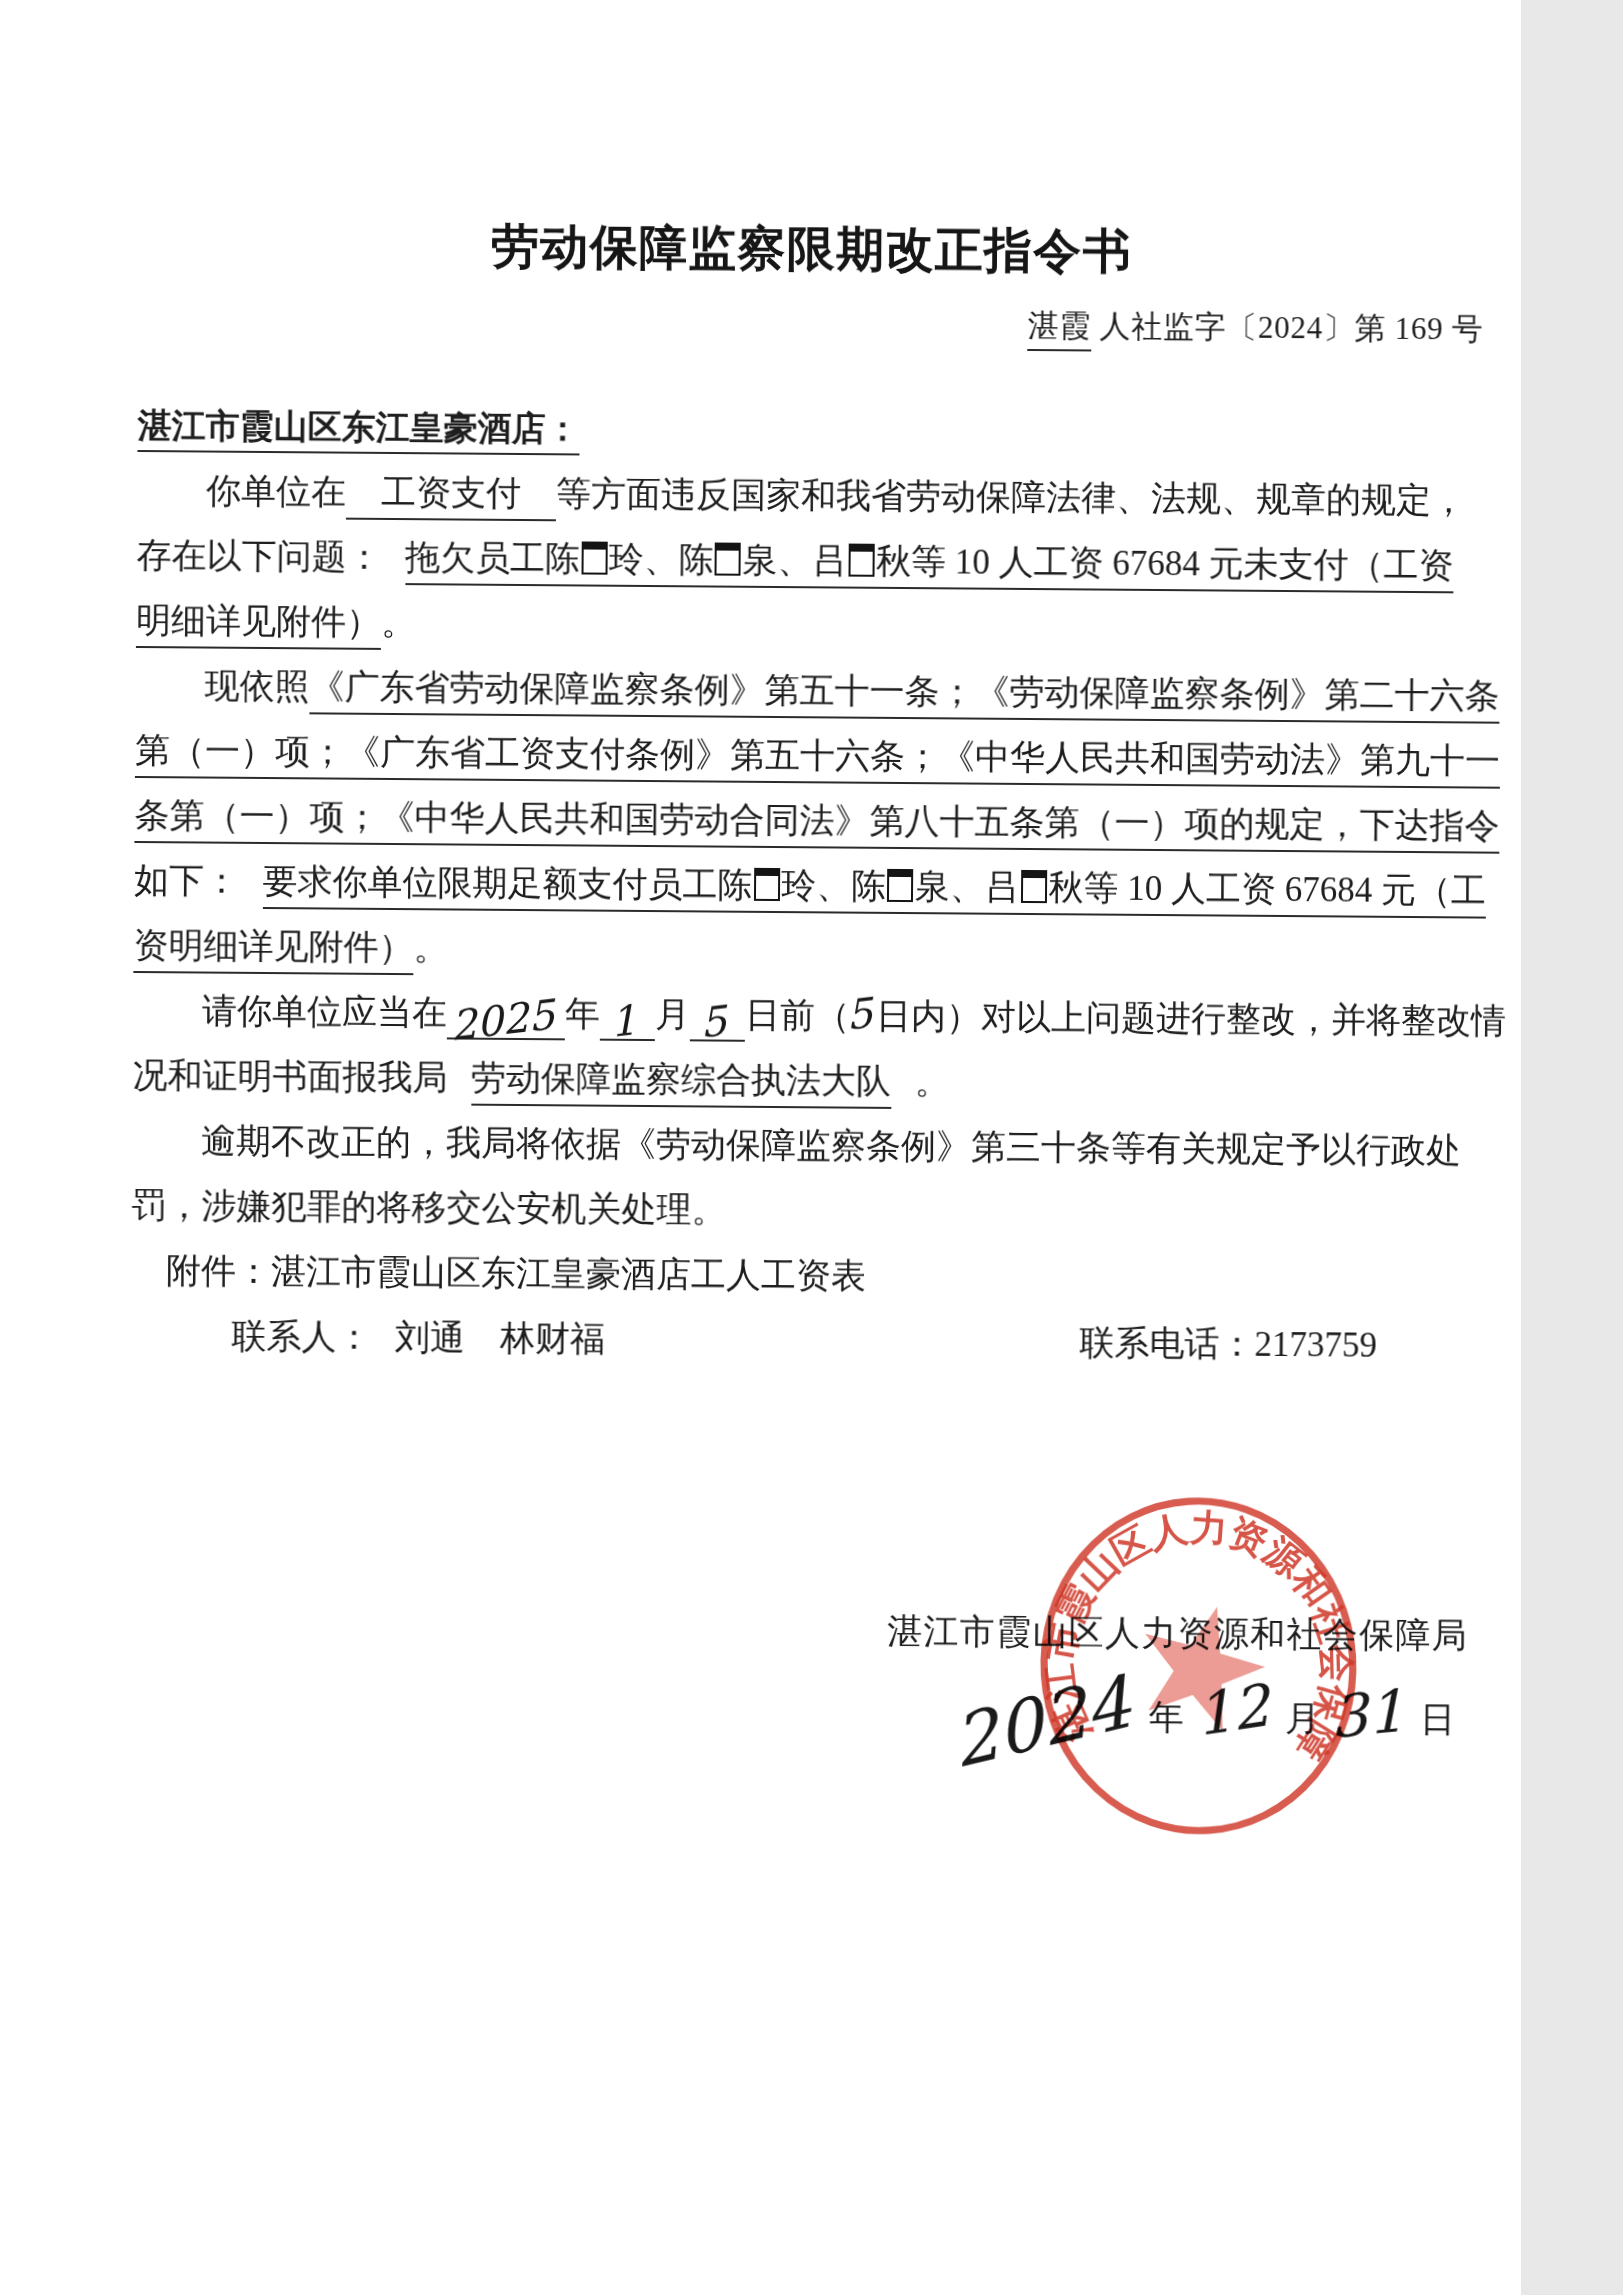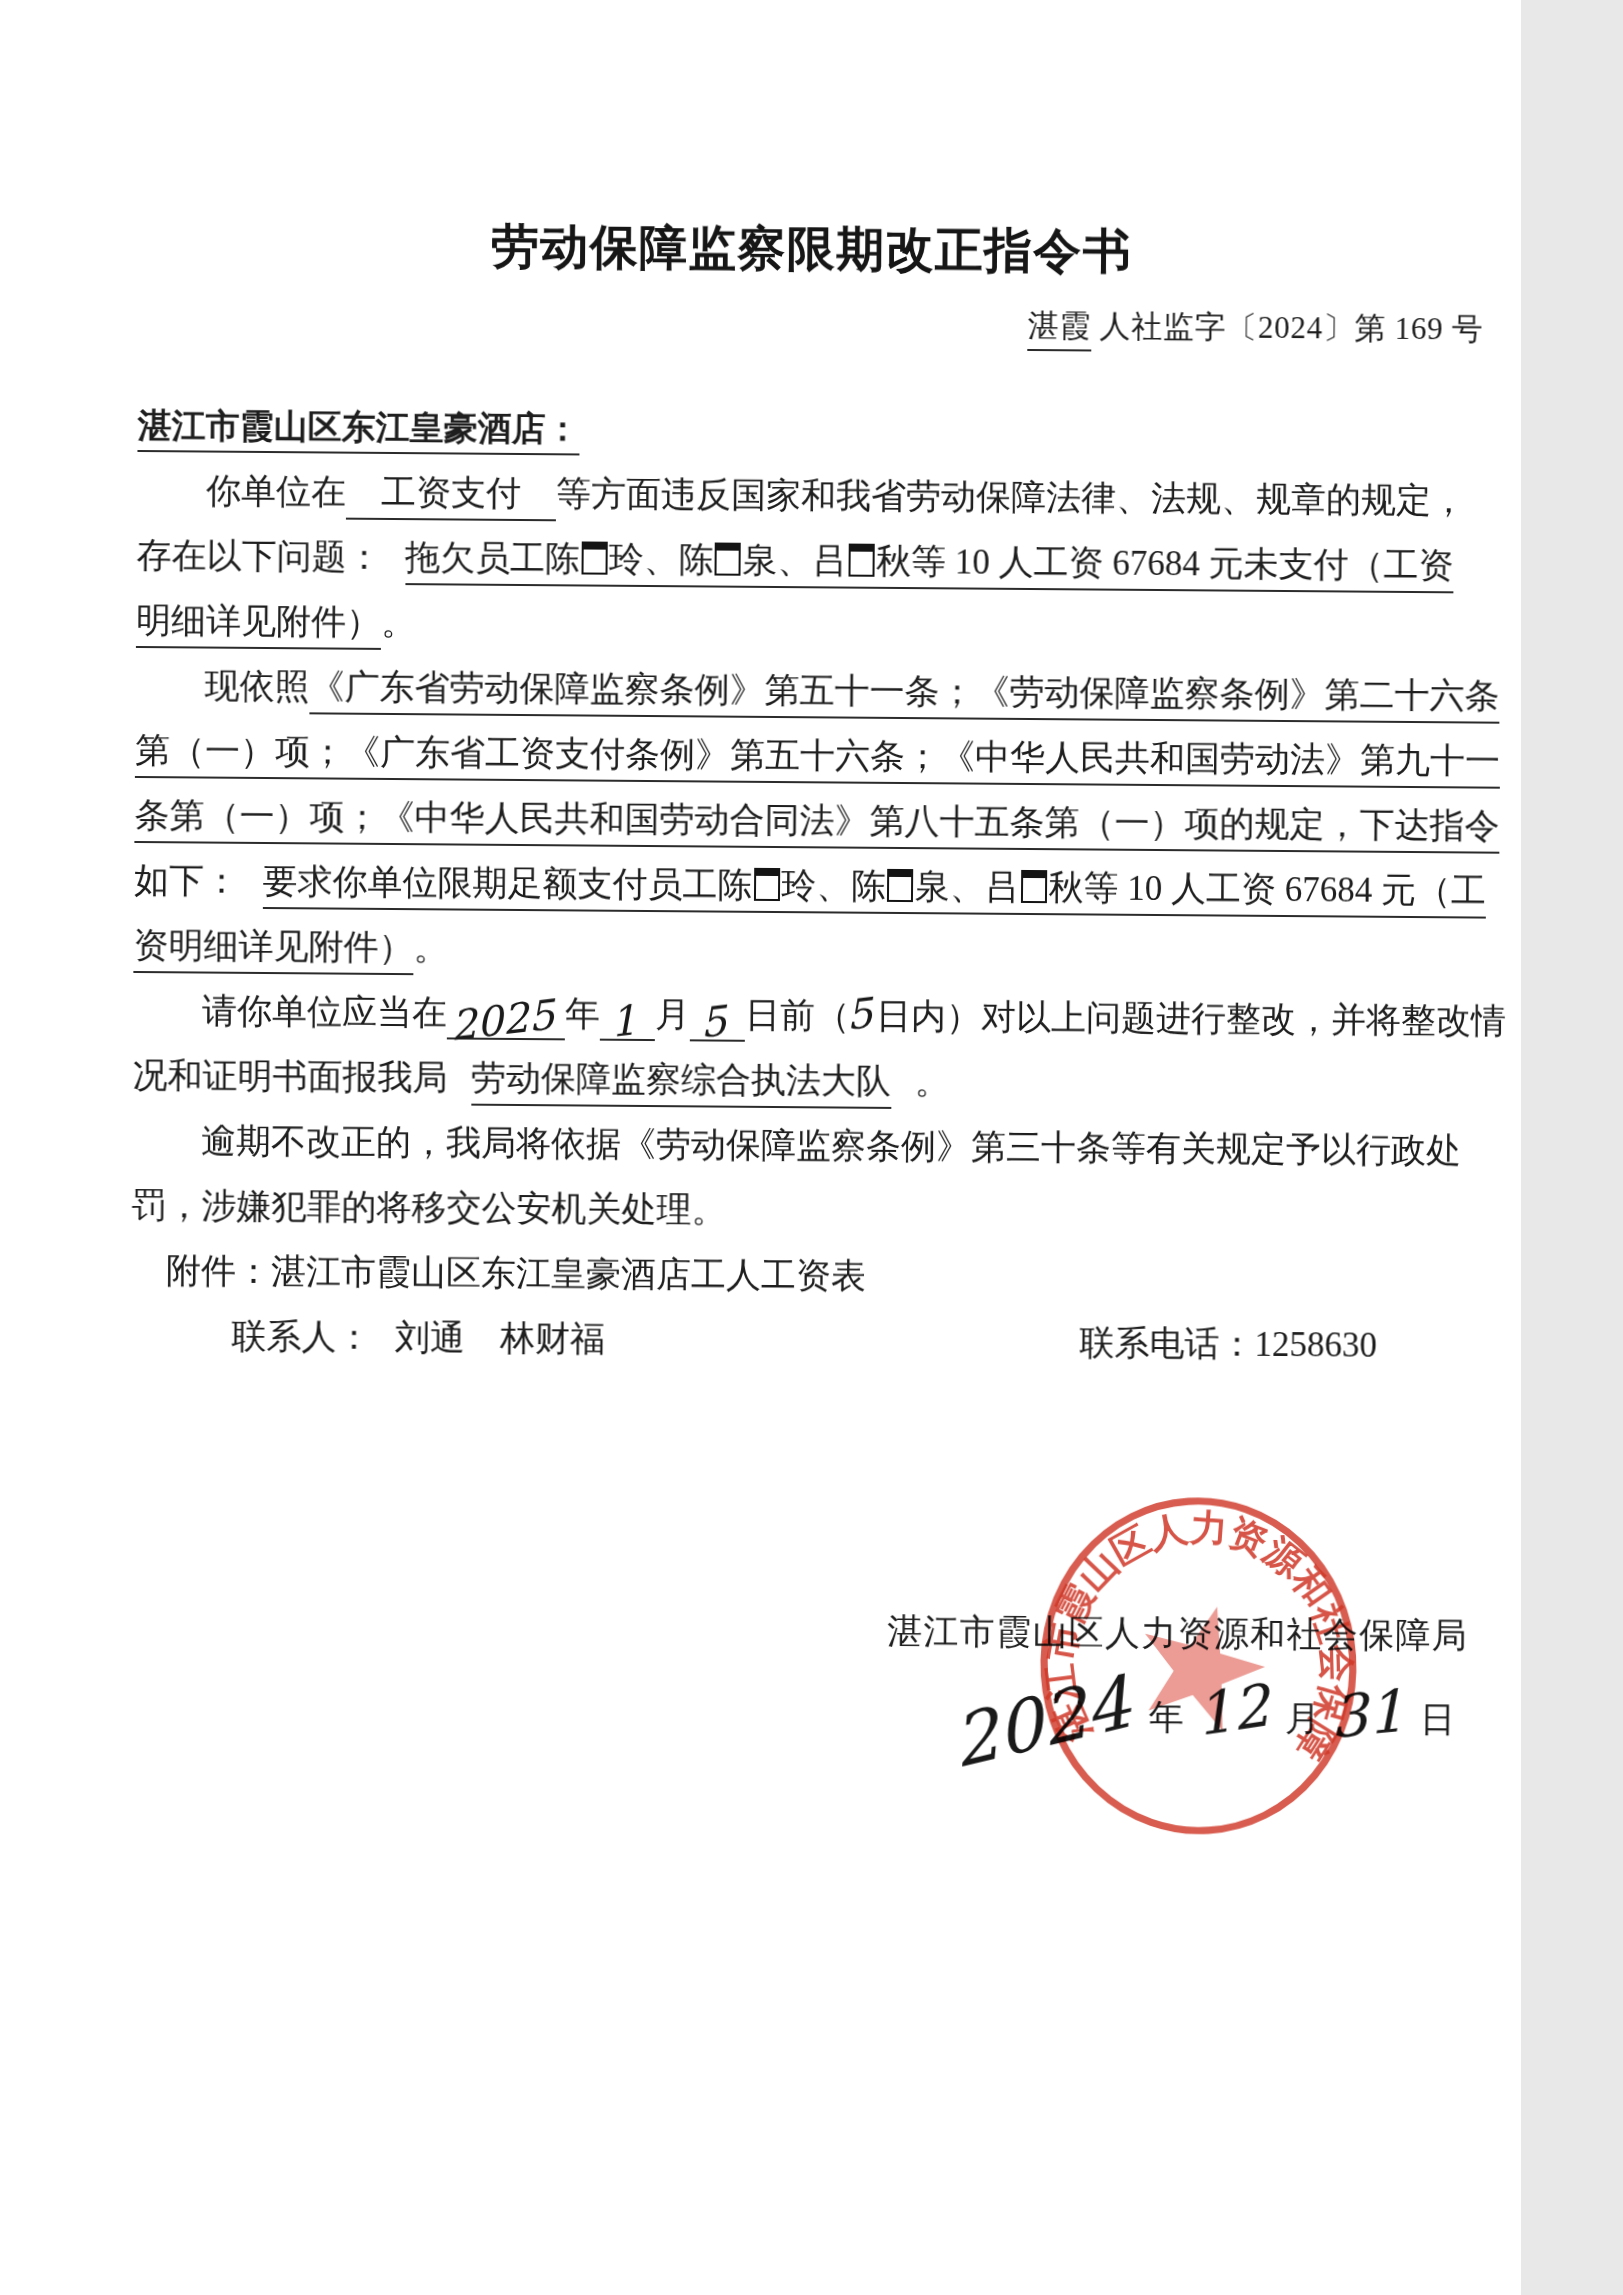--- a/index.html
+++ b/index.html
@@ -65,21 +65,21 @@
 
       <div class="line ind"><span>请你单位应当在</span><span class="blank by"><span class="hand hand-inline">2025</span></span><span>年</span><span class="blank bm"><span class="hand hand-inline">1</span></span><span>月</span><span class="blank bd"><span class="hand hand-inline">5</span></span><span>日前（</span><span class="hand hand-inline">5</span><span>日内）对以上问题进行整改，并将整改情</span></div>
 
       <div class="line"><span>况和证明书面报我局</span><span class="gap"></span><span class="u">劳动保障监察综合执法大队</span><span class="gap"></span><span>。</span></div>
 
       <div class="line ind">逾期不改正的，我局将依据《劳动保障监察条例》第三十条等有关规定予以行政处</div>
       <div class="line">罚，涉嫌犯罪的将移交公安机关处理。</div>
 
       <div class="line attach">附件：湛江市霞山区东江皇豪酒店工人工资表</div>
 
-      <div class="line contacts"><span>联系人：</span><span class="gap"></span><span>刘通　林财福</span><span class="phone"><span>联系电话：</span><span>1258630</span></span></div>
+      <div class="line contacts"><span>联系人：</span><span class="gap"></span><span>刘通　林财福</span><span class="phone"><span>联系电话：</span><span>2173759</span></span></div>
 
     </div>
 
     <div class="sig-org">湛江市霞山区人力资源和社会保障局</div>
 
     <div class="sig-date">
       <span class="hand hy">2024</span>
       <span class="dunit">年</span>
       <span class="hand hm">12</span>
       <span class="dunit">月</span>

